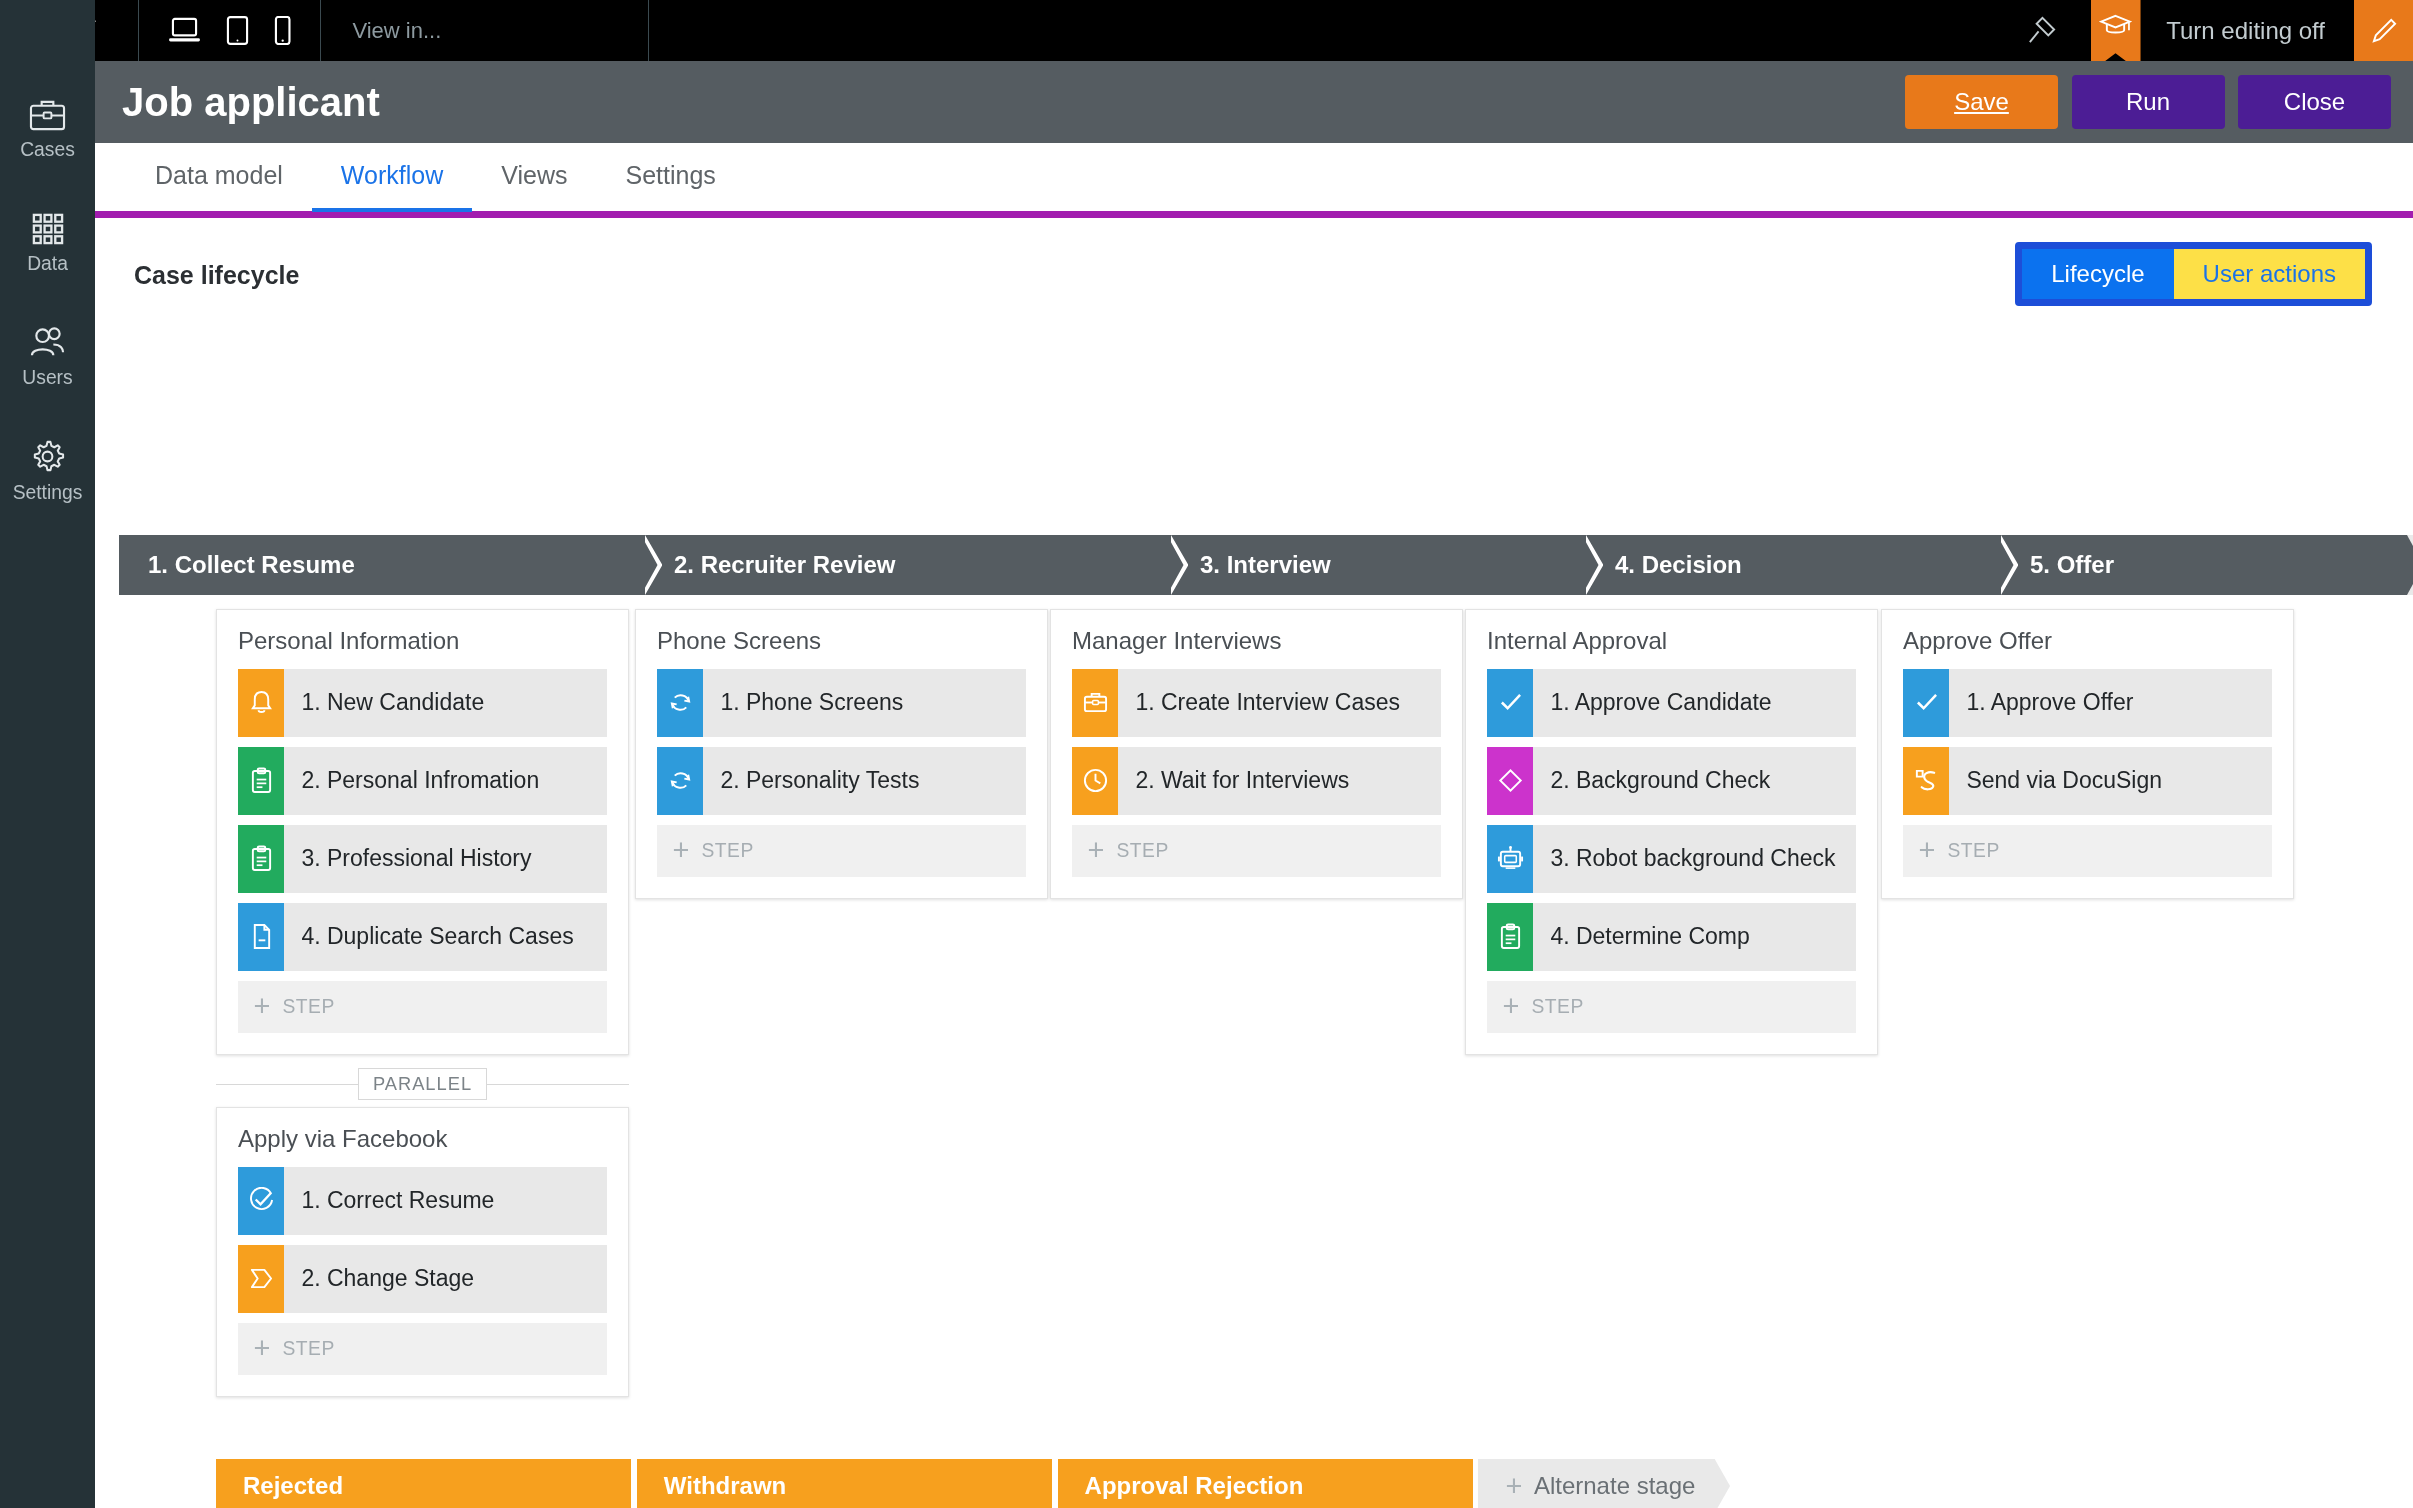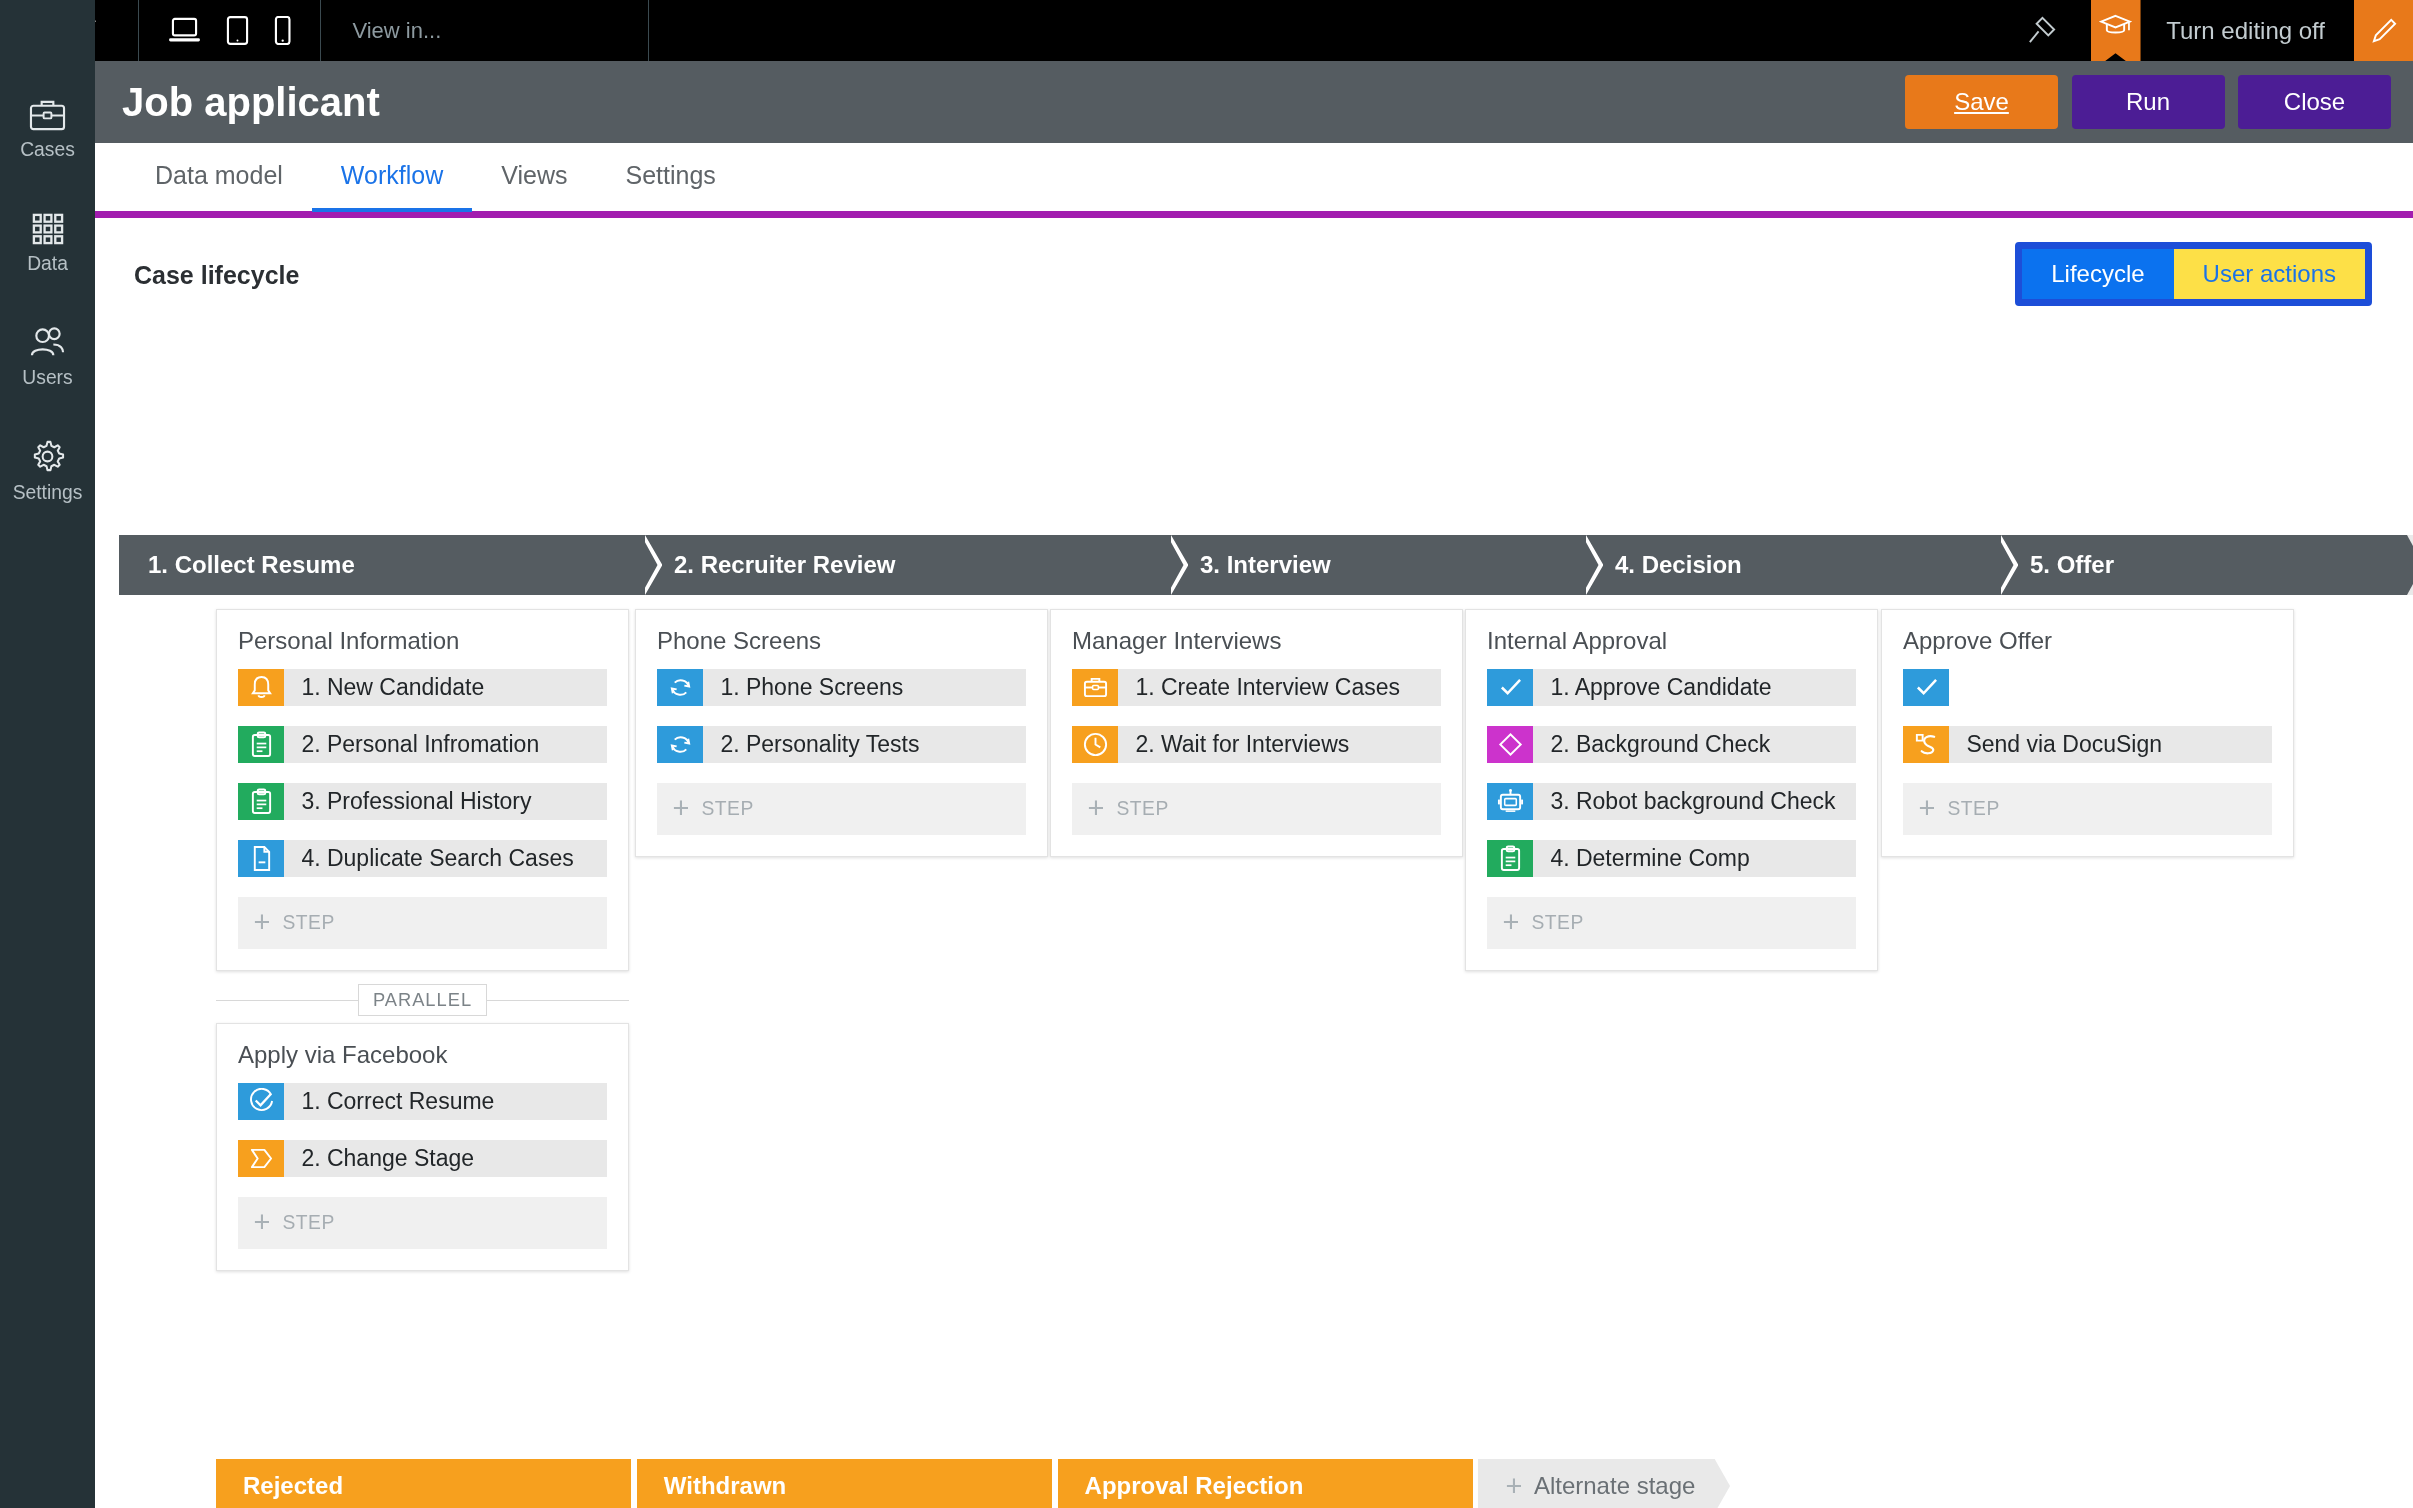--- a/index.html
+++ b/index.html
@@ -156,22 +156,22 @@
   
   #process-row { position: absolute; left: 121px; top: 391px; }
   .col { position: absolute; top: 0; width: 413px; }
   .card {
     background: #fff; border: 1px solid #e3e3e3;
     box-shadow: 0 1px 2.9px rgba(0,0,0,.13);
     padding: 17.4px 21px 21px 21px;
   }
   .card-title { font-size: 24px; color: #4a4f54; margin-bottom: 13.5px; }
   .step {
-    display: flex; align-items: stretch; height: 37px;
-    margin-bottom: 20px; cursor: pointer;
+    display: flex; align-items: stretch; height: 68px;
+    margin-bottom: 10px; cursor: pointer;
   }
   .step-icon {
     width: 46px; min-width: 46px; display: flex;
     align-items: center; justify-content: center;
   }
   .step-label {
     flex: 1; background: #e8e8e8; display: flex; align-items: center;
     padding-left: 17.4px; font-size: 23px; color: #222629;
   }
   .step-add {
@@ -604,20 +604,21 @@
       <div class="col" style="left:1665px">
         <div class="card">
           <div class="card-title">Approve Offer</div>
 
           <div class="step">
             <span class="step-icon" style="background:#2e9bdb">
               <svg width="27" height="23" viewBox="0 0 28 24">
                   <path d="M5 12 L11 18 L24 4" fill="none" stroke="#fff" stroke-width="2.6"></path>
                 </svg>
             </span>
+            <span class="step-label">1. Approve Offer</span>
           </div>
 
           <div class="step">
             <span class="step-icon" style="background:#f7a01e">
               <svg width="27" height="27" viewBox="0 0 28 28">
                   <path d="M4 4 H10 V10 H4 Z" fill="none" stroke="#fff" stroke-width="2"></path>
                   <path d="M22 6 C16 4, 10 7, 12 12 C14 17, 22 16, 21 20 C20 24, 12 24, 9 21" fill="none" stroke="#fff" stroke-width="2.2" stroke-linecap="round"></path>
                 </svg>
             </span>
             <span class="step-label">Send via DocuSign</span>

